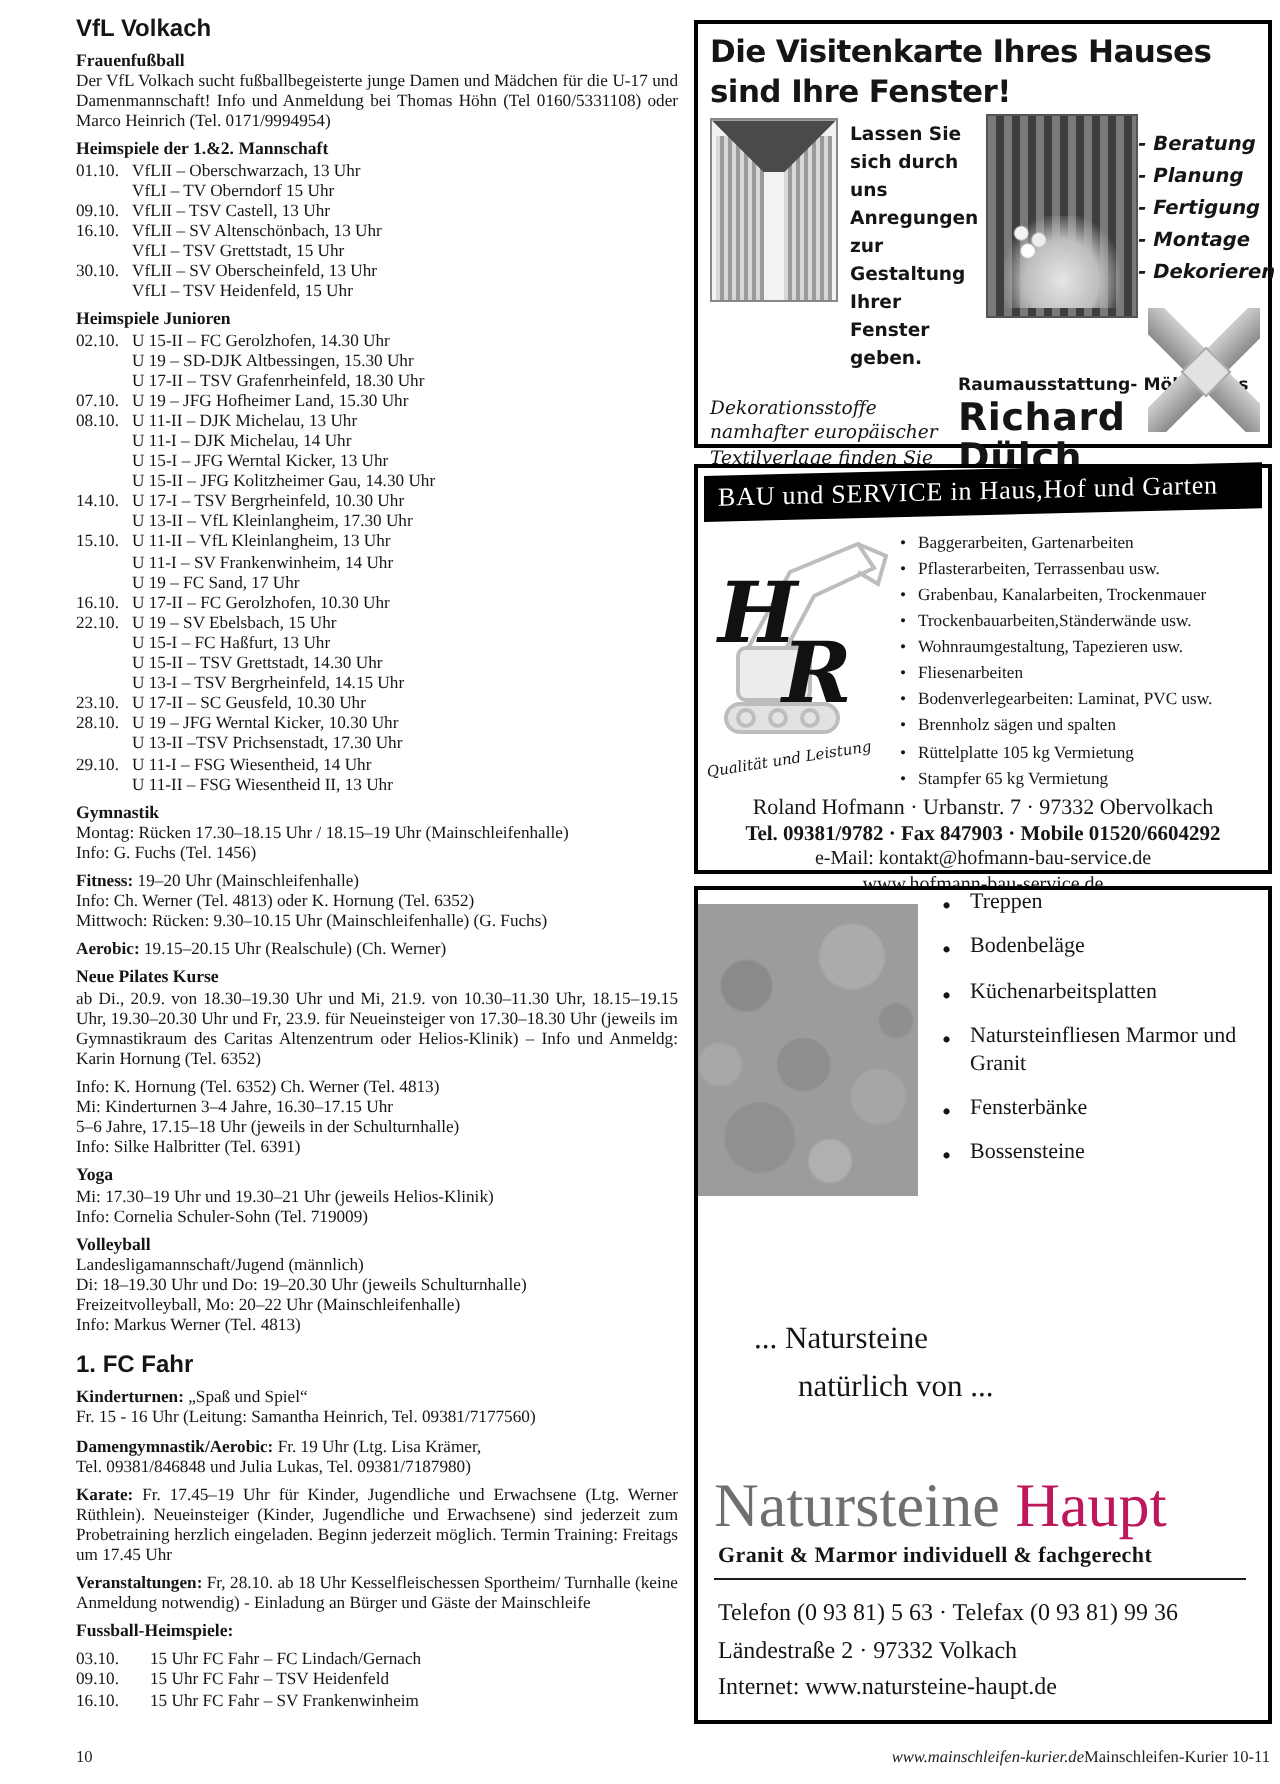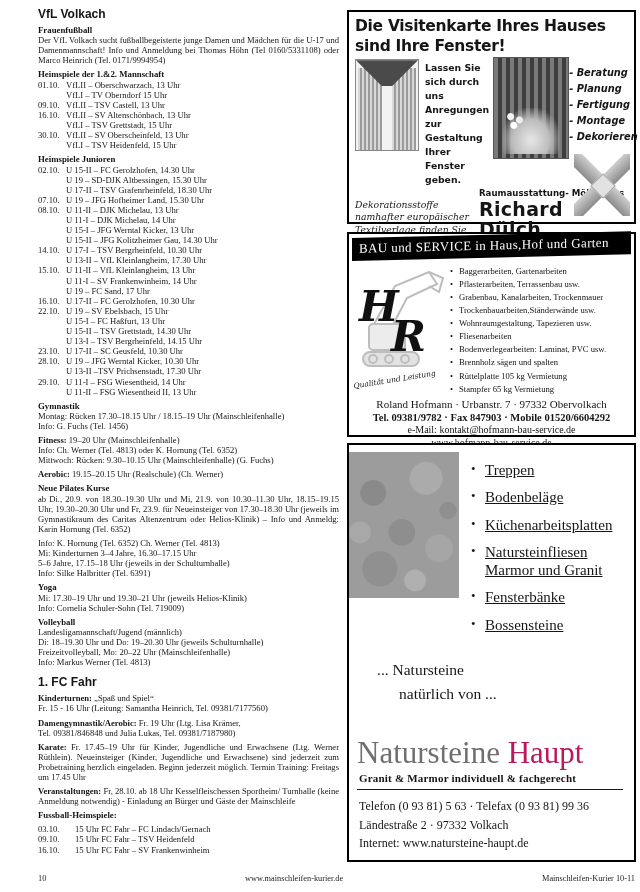--- a/index.html
+++ b/index.html
@@ -15,21 +15,21 @@
   .para.just{text-align:justify;}
   .lead{font-weight:bold;}
   .row{display:flex;font-size:8.6px;line-height:10.1px;}
   .row .date{flex:0 0 28px;}
   .row .match{flex:1;}
   .sec.wide .row{line-height:10.6px;}
   .sec.wide .row .date{flex-basis:37px;}
   .sec.wide .sec-heading{margin-bottom:3px;}
   
   .footer{position:absolute;left:38px;top:874px;width:597px;display:flex;font-size:8.3px;color:#222;}
-  .footer .f-center{flex:1;text-align:center;}
+  .footer .f-center{flex:1;text-align:right;font-style:italic;}
   
   .ad{position:absolute;left:347px;box-sizing:border-box;border:2px solid #000;background:#fff;}
   
   .ad1{top:10px;width:289px;height:214px;padding:4px 6px;font-family:"DejaVu Sans",sans-serif;}
   .ad1-headline{font-weight:800;font-size:15.5px;line-height:1.3;letter-spacing:-0.3px;}
   .ad1-mid{display:flex;margin-top:3px;}
   .curtain-left{width:62px;height:90px;border:1px solid #888;position:relative;background:#f2f2f2;flex:none;overflow:hidden;}
   .curtain-left .panelL,.curtain-left .panelR{position:absolute;top:8px;bottom:0;width:24px;background:repeating-linear-gradient(90deg,#d8d8d8 0 2px,#9a9a9a 2px 4px);}
   .curtain-left .panelL{left:2px;} .curtain-left .panelR{right:2px;}
   .curtain-left .valance{position:absolute;top:0;left:0;right:0;height:26px;background:#4a4a4a;clip-path:polygon(0 0,100% 0,58% 100%,42% 100%);}
@@ -77,21 +77,21 @@
   .stone{position:absolute;left:0;top:7px;width:110px;height:146px;background-color:#9c9c9c;
      background-image:
        radial-gradient(circle at 22% 28%,#8a8a8a 0 9%,rgba(0,0,0,0) 10%),
        radial-gradient(circle at 70% 18%,#ababab 0 11%,rgba(0,0,0,0) 12%),
        radial-gradient(circle at 48% 55%,#8e8e8e 0 13%,rgba(0,0,0,0) 14%),
        radial-gradient(circle at 82% 66%,#a6a6a6 0 10%,rgba(0,0,0,0) 11%),
        radial-gradient(circle at 28% 80%,#909090 0 12%,rgba(0,0,0,0) 13%),
        radial-gradient(circle at 60% 88%,#b0b0b0 0 7%,rgba(0,0,0,0) 8%),
        radial-gradient(circle at 10% 55%,#a8a8a8 0 8%,rgba(0,0,0,0) 9%),
        radial-gradient(circle at 90% 40%,#8f8f8f 0 6%,rgba(0,0,0,0) 7%);}
-  .ad3-products{position:absolute;left:122px;top:16px;width:156px;font-size:15px;line-height:1.22;text-decoration:underline;}
+  .ad3-products{position:absolute;left:122px;top:0;width:156px;font-size:11px;line-height:1.22;}
   .ad3-item{position:relative;padding-left:14px;margin-bottom:9px;}
   .ad3-item::before{content:"•";position:absolute;left:0;font-size:13px;}
   .ad3-tagline{position:absolute;left:28px;top:213px;font-size:15.5px;line-height:1.55;}
   .ad3-tagline .t2{padding-left:22px;}
   .ad3-brand{position:absolute;left:8px;top:292px;font-size:31px;line-height:1;white-space:nowrap;}
   .brand-gray{color:#6f6f6f;}
   .brand-black{color:#be185d;}
   .ad3-sub{position:absolute;left:10px;top:327px;font-weight:bold;font-size:11px;letter-spacing:0.2px;}
   .ad3-rule{position:absolute;left:8px;top:344px;width:266px;border-top:1.5px solid #1a1a1a;}
   .ad3-contact{position:absolute;left:10px;top:352px;font-size:12px;line-height:1.55;}

